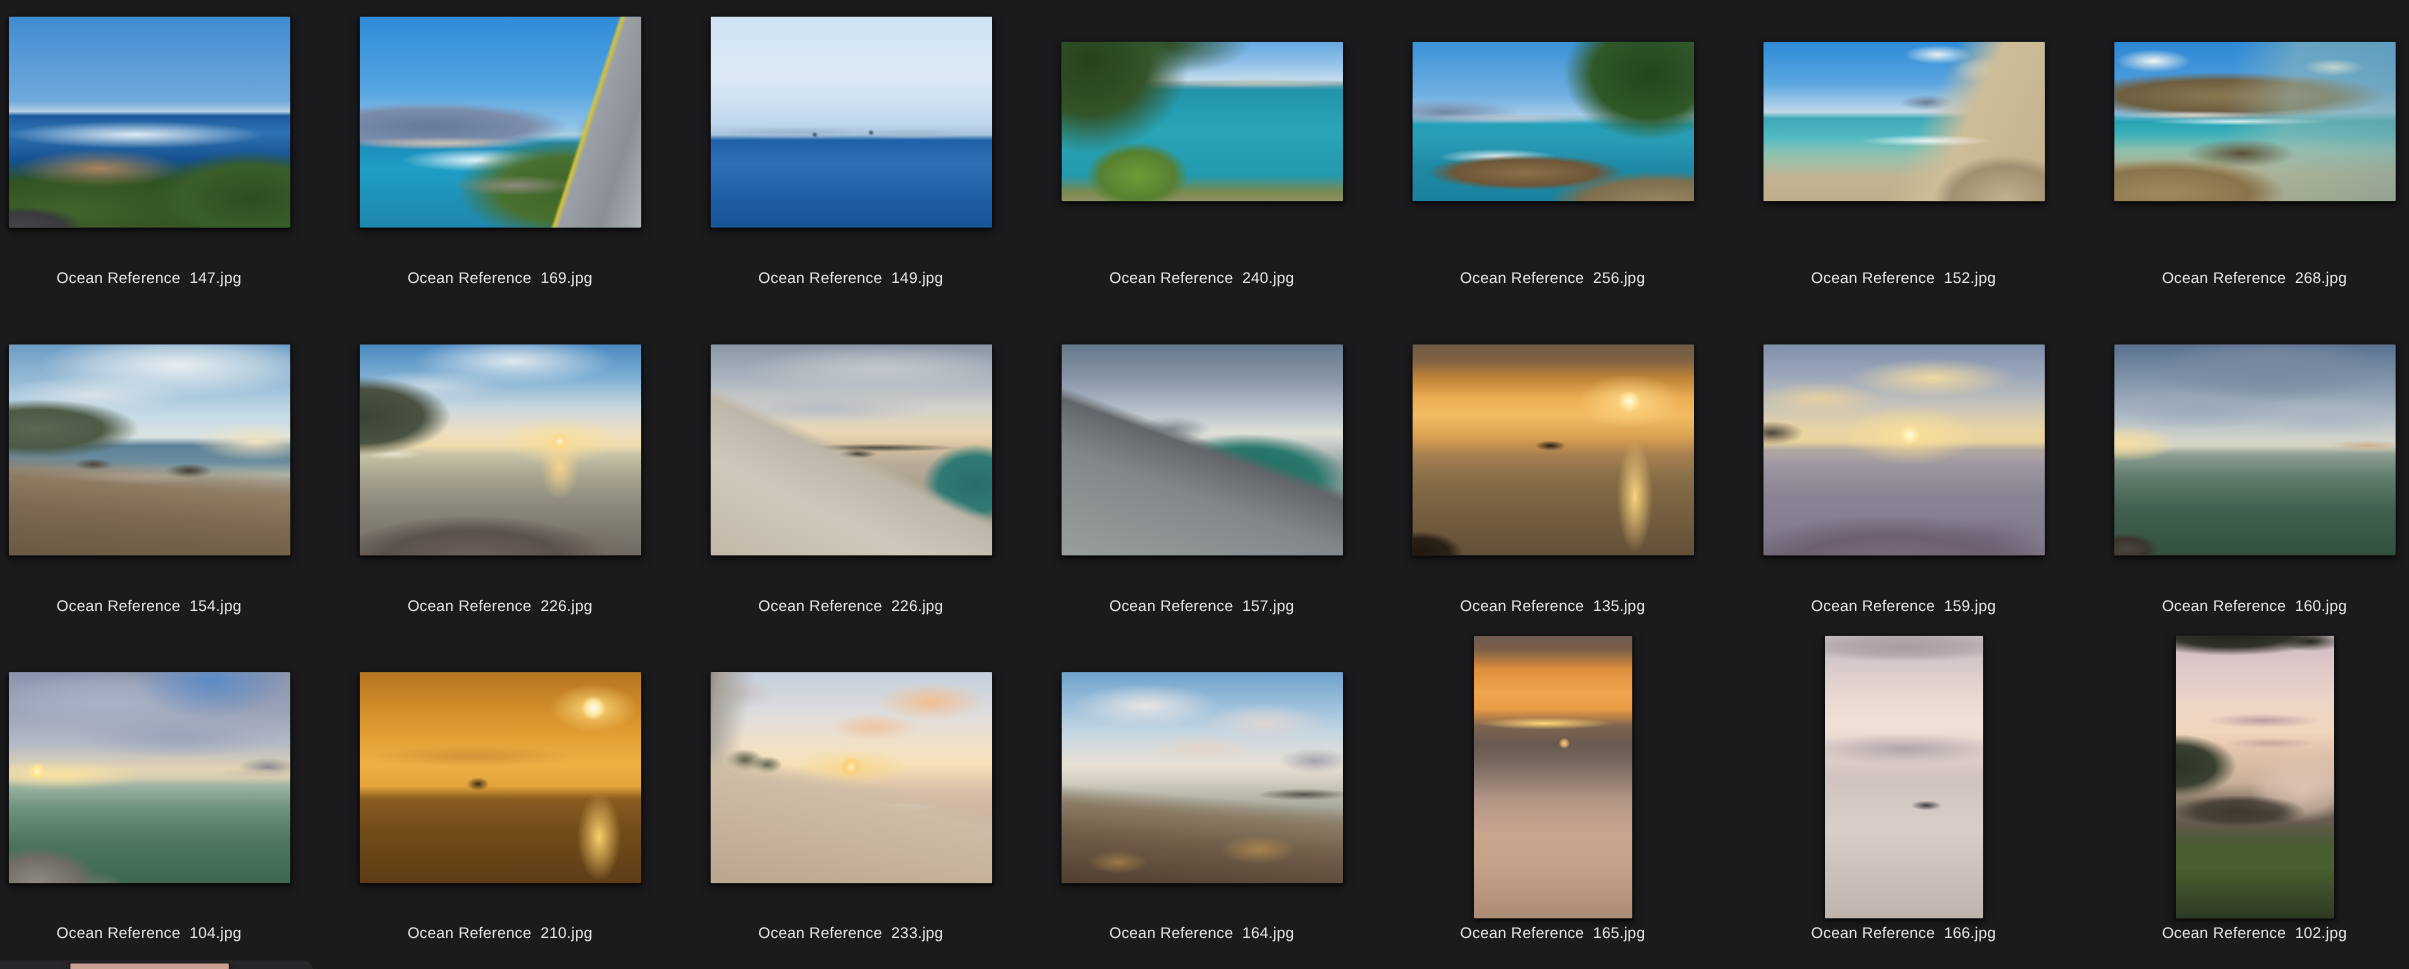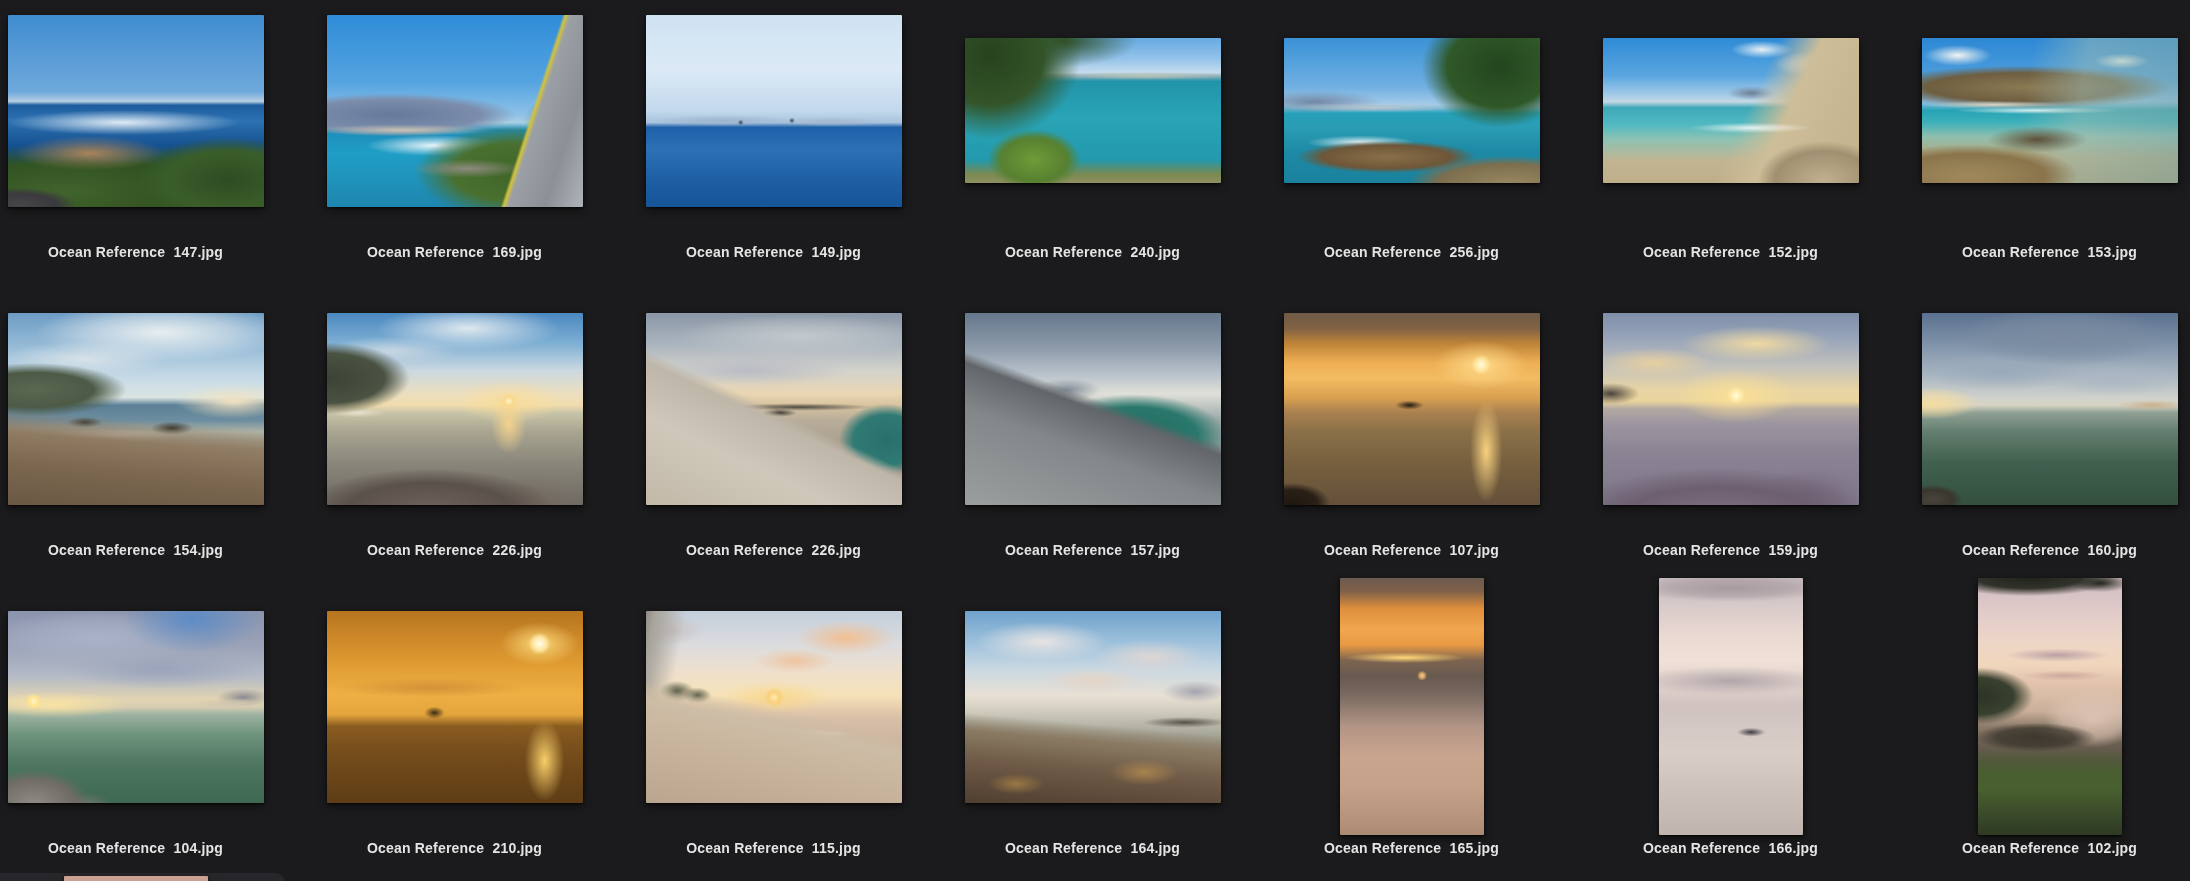--- a/index.html
+++ b/index.html
@@ -20,21 +20,21 @@
     position:relative;height:263px;width:100%;
     display:flex;align-items:center;justify-content:center;
   }
   .thumb{
     border-radius:1px;
     box-shadow:0 3px 9px rgba(0,0,0,.55), 0 1px 2px rgba(0,0,0,.6);
   }
   .caption{
     position:relative;height:20px;line-height:20px;margin-top:0;
     font-size:14px;letter-spacing:.2px;color:var(--cap-color,#e4e4e4);
-    white-space:pre;text-align:left;max-width:300px;overflow:hidden;font-weight:bold;
+    white-space:pre;text-align:left;max-width:300px;overflow:hidden;
   }
 </style>
 </head>
 <body style="background: rgb(27, 27, 29); --sel-bg: #27272b; --cap-color: #e4e4e4;">
 
 <main class="gallery">
   <figure class="cell">
     <div class="thumb-box">
       <div class="thumb" style="width: 256px; height: 192px; background: radial-gradient(30% 12% at 4% 99%, rgb(70, 70, 74) 0%, rgb(58, 58, 62) 50%, rgba(58, 58, 62, 0) 75%), radial-gradient(48% 30% at 86% 86%, rgb(46, 76, 34) 0%, rgb(58, 94, 42) 50%, rgba(58, 94, 42, 0) 75%), radial-gradient(70% 26% at 22% 92%, rgb(65, 99, 44) 0%, rgba(65, 99, 44, 0) 70%), radial-gradient(45% 14% at 32% 72%, rgb(168, 131, 90) 0%, rgba(168, 131, 90, 0) 65%), radial-gradient(70% 10% at 45% 56%, rgba(255, 255, 255, 0.85), rgba(255, 255, 255, 0) 65%), linear-gradient(rgb(63, 140, 208) 0%, rgb(111, 169, 220) 40%, rgb(181, 207, 228) 45%, rgb(29, 92, 158) 47%, rgb(45, 114, 178) 55%, rgb(21, 81, 144) 68%, rgb(47, 81, 34) 78%, rgb(49, 81, 31) 100%);"></div>
     </div>
@@ -73,21 +73,21 @@
     <div class="thumb-box">
       <div class="thumb" style="width: 256px; height: 145px; background: radial-gradient(34% 36% at 86% 98%, rgb(192, 176, 144) 0%, rgb(160, 143, 112) 55%, rgba(160, 143, 112, 0) 75%), radial-gradient(40% 6% at 58% 62%, rgba(255, 255, 255, 0.8), rgba(255, 255, 255, 0) 60%), linear-gradient(115deg, rgba(0, 0, 0, 0) 55%, rgb(205, 189, 152) 68%, rgb(195, 178, 140) 100%), radial-gradient(26% 14% at 84% 18%, rgb(244, 246, 246) 0%, rgba(244, 246, 246, 0) 65%), radial-gradient(20% 10% at 62% 8%, rgb(232, 240, 244) 0%, rgba(232, 240, 244, 0) 60%), radial-gradient(14% 5% at 92% 40%, rgb(216, 212, 200) 0%, rgba(216, 212, 200, 0) 60%), radial-gradient(16% 8% at 58% 38%, rgb(109, 127, 149) 0%, rgba(109, 127, 149, 0) 60%), linear-gradient(rgb(46, 139, 214) 0%, rgb(90, 166, 224) 26%, rgb(169, 205, 232) 40%, rgb(195, 216, 228) 44%, rgb(63, 168, 184) 48%, rgb(82, 186, 194) 60%, rgb(142, 194, 178) 70%, rgb(194, 180, 146) 85%, rgb(191, 174, 138) 100%);"></div>
     </div>
     <figcaption class="caption">Ocean Reference  152.jpg</figcaption>
   </figure>
 
   <figure class="cell">
     <div class="thumb-box">
       <div class="thumb" style="width: 256px; height: 145px; background: radial-gradient(60% 30% at 18% 95%, rgb(160, 138, 92) 0%, rgb(138, 116, 76) 50%, rgba(138, 116, 76, 0) 72%), radial-gradient(30% 14% at 45% 70%, rgb(92, 80, 56) 0%, rgba(92, 80, 56, 0) 65%), linear-gradient(100deg, rgba(0, 0, 0, 0) 40%, rgba(160, 190, 180, 0.5) 60%, rgba(130, 170, 168, 0.55) 100%), radial-gradient(55% 4% at 45% 50%, rgba(255, 255, 255, 0.85), rgba(255, 255, 255, 0) 60%), radial-gradient(45% 4% at 28% 46%, rgb(217, 213, 201) 0%, rgba(217, 213, 201, 0) 65%), radial-gradient(85% 22% at 40% 34%, rgb(138, 120, 82) 2%, rgb(110, 94, 64) 45%, rgba(110, 94, 64, 0) 68%), radial-gradient(22% 12% at 14% 12%, rgb(242, 244, 242) 0%, rgba(242, 244, 242, 0) 60%), radial-gradient(18% 9% at 78% 16%, rgb(238, 242, 242) 0%, rgba(238, 242, 242, 0) 60%), linear-gradient(rgb(44, 136, 212) 0%, rgb(79, 158, 220) 28%, rgb(143, 192, 230) 44%, rgb(39, 162, 180) 50%, rgb(60, 176, 186) 58%, rgb(143, 191, 174) 68%, rgb(180, 168, 126) 82%, rgb(168, 154, 112) 100%);"></div>
     </div>
-    <figcaption class="caption">Ocean Reference  153.jpg</figcaption>
+    <figcaption class="caption">Ocean Reference  268.jpg</figcaption>
   </figure>
 
   <figure class="cell">
     <div class="thumb-box">
       <div class="thumb" style="width: 256px; height: 192px; background: linear-gradient(185deg, rgba(0, 0, 0, 0) 55%, rgb(143, 122, 98) 66%, rgb(124, 104, 80) 80%, rgb(107, 88, 68) 100%), radial-gradient(45% 6% at 40% 64%, rgba(240, 240, 235, 0.8), rgba(240, 240, 235, 0) 60%), radial-gradient(35% 5% at 62% 72%, rgba(230, 230, 225, 0.6), rgba(0, 0, 0, 0) 60%), radial-gradient(12% 5% at 64% 60%, rgb(46, 42, 36) 0%, rgba(46, 42, 36, 0) 70%), radial-gradient(10% 4% at 30% 57%, rgb(51, 46, 40) 0%, rgba(51, 46, 40, 0) 70%), radial-gradient(35% 14% at 88% 46%, rgb(242, 226, 194) 0%, rgba(242, 226, 194, 0) 65%), radial-gradient(52% 20% at 10% 40%, rgb(90, 104, 82) 0%, rgb(76, 90, 70) 45%, rgba(76, 90, 70, 0) 70%), radial-gradient(70% 22% at 60% 10%, rgb(232, 238, 240) 0%, rgba(232, 238, 240, 0.5) 40%, rgba(232, 238, 240, 0) 70%), radial-gradient(50% 14% at 30% 24%, rgb(216, 226, 232) 0%, rgba(216, 226, 232, 0) 65%), linear-gradient(rgb(109, 156, 196) 0%, rgb(157, 192, 218) 20%, rgb(199, 219, 230) 34%, rgb(217, 228, 226) 44%, rgb(92, 128, 150) 48%, rgb(109, 142, 160) 56%, rgb(176, 180, 166) 62%, rgb(143, 127, 104) 78%, rgb(119, 100, 78) 100%);"></div>
     </div>
     <figcaption class="caption">Ocean Reference  154.jpg</figcaption>
   </figure>
 
   <figure class="cell">
@@ -108,21 +108,21 @@
     <div class="thumb-box">
       <div class="thumb" style="width: 256px; height: 192px; background: linear-gradient(200deg, rgba(0, 0, 0, 0) 46%, rgb(98, 102, 106) 50%, rgb(131, 135, 138) 66%, rgb(154, 158, 158) 100%), radial-gradient(40% 7% at 12% 44%, rgb(52, 56, 60) 0%, rgba(52, 56, 60, 0) 70%), radial-gradient(50% 30% at 66% 64%, rgb(30, 106, 96) 0%, rgb(42, 120, 108) 50%, rgba(42, 120, 108, 0) 72%), radial-gradient(30% 10% at 66% 56%, rgb(230, 226, 214) 0%, rgba(230, 226, 214, 0.6) 45%, rgba(0, 0, 0, 0) 70%), radial-gradient(22% 8% at 78% 64%, rgb(222, 216, 204) 0%, rgba(222, 216, 204, 0) 65%), radial-gradient(16% 6% at 56% 66%, rgb(214, 210, 198) 0%, rgba(214, 210, 198, 0) 65%), radial-gradient(20% 9% at 40% 40%, rgb(130, 140, 152) 0%, rgba(130, 140, 152, 0) 65%), radial-gradient(30% 8% at 10% 42%, rgb(240, 233, 204) 0%, rgba(240, 233, 204, 0) 65%), linear-gradient(rgb(102, 120, 140) 0%, rgb(140, 154, 170) 18%, rgb(185, 195, 204) 32%, rgb(223, 224, 216) 42%, rgb(194, 200, 196) 48%, rgb(154, 168, 168) 56%, rgb(138, 154, 152) 70%, rgb(126, 142, 140) 100%);"></div>
     </div>
     <figcaption class="caption">Ocean Reference  157.jpg</figcaption>
   </figure>
 
   <figure class="cell">
     <div class="thumb-box">
       <div class="thumb" style="width: 256px; height: 192px; background: radial-gradient(20% 14% at 3% 99%, rgb(32, 24, 16) 0%, rgb(42, 32, 22) 50%, rgba(42, 32, 22, 0) 75%), radial-gradient(7% 3% at 49% 48%, rgb(36, 28, 18) 0%, rgba(36, 28, 18, 0) 80%), radial-gradient(9% 38% at 79% 72%, rgba(255, 215, 130, 0.95), rgba(255, 215, 130, 0) 70%), radial-gradient(10px at 77% 27%, rgb(255, 251, 230) 0%, rgb(255, 233, 164) 50%, rgba(255, 233, 164, 0) 100%), radial-gradient(26% 18% at 77% 27%, rgba(255, 220, 140, 0.9), rgba(255, 220, 140, 0) 70%), linear-gradient(rgb(110, 90, 70) 0%, rgb(129, 98, 68) 8%, rgb(192, 132, 56) 16%, rgb(238, 175, 84) 26%, rgb(242, 188, 98) 34%, rgb(217, 160, 80) 44%, rgb(169, 128, 80) 52%, rgb(138, 112, 72) 62%, rgb(119, 96, 63) 78%, rgb(100, 80, 58) 100%);"></div>
     </div>
-    <figcaption class="caption">Ocean Reference  107.jpg</figcaption>
+    <figcaption class="caption">Ocean Reference  135.jpg</figcaption>
   </figure>
 
   <figure class="cell">
     <div class="thumb-box">
       <div class="thumb" style="width: 256px; height: 192px; background: radial-gradient(85% 38% at 45% 108%, rgb(131, 115, 136) 0%, rgb(109, 95, 112) 45%, rgba(109, 95, 112, 0) 72%), radial-gradient(30% 20% at 80% 95%, rgb(119, 104, 124) 0%, rgba(119, 104, 124, 0) 68%), radial-gradient(16% 8% at 3% 42%, rgb(76, 68, 60) 0%, rgba(76, 68, 60, 0) 70%), radial-gradient(9px at 52% 43%, rgb(255, 252, 230) 0%, rgb(255, 237, 172) 50%, rgba(255, 237, 172, 0) 100%), radial-gradient(34% 20% at 52% 43%, rgba(252, 224, 150, 0.9), rgba(252, 224, 150, 0) 70%), radial-gradient(45% 14% at 60% 16%, rgb(240, 217, 162) 0%, rgba(240, 217, 162, 0) 65%), radial-gradient(35% 12% at 20% 26%, rgb(230, 207, 160) 0%, rgba(230, 207, 160, 0) 65%), linear-gradient(rgb(126, 143, 169) 0%, rgb(154, 166, 186) 14%, rgb(196, 194, 188) 28%, rgb(232, 212, 164) 40%, rgb(233, 212, 158) 46%, rgb(178, 168, 162) 50%, rgb(156, 149, 160) 58%, rgb(139, 132, 148) 72%, rgb(125, 119, 136) 100%);"></div>
     </div>
     <figcaption class="caption">Ocean Reference  159.jpg</figcaption>
   </figure>
 
   <figure class="cell">
@@ -143,21 +143,21 @@
     <div class="thumb-box">
       <div class="thumb" style="width: 256px; height: 192px; background: radial-gradient(5% 4% at 42% 53%, rgb(58, 44, 20) 0%, rgba(58, 44, 20, 0) 80%), radial-gradient(11% 30% at 85% 78%, rgba(255, 214, 110, 0.95), rgba(255, 214, 110, 0) 70%), radial-gradient(11px at 83% 17%, rgb(255, 253, 240) 0%, rgb(255, 233, 168) 55%, rgba(255, 233, 168, 0) 100%), radial-gradient(22% 16% at 83% 17%, rgba(255, 224, 130, 0.9), rgba(255, 224, 130, 0) 70%), radial-gradient(55% 8% at 40% 40%, rgba(190, 120, 50, 0.5), rgba(190, 120, 50, 0) 65%), linear-gradient(rgb(181, 117, 31) 0%, rgb(205, 136, 40) 14%, rgb(224, 156, 50) 28%, rgb(238, 176, 68) 44%, rgb(228, 164, 60) 54%, rgb(138, 92, 32) 60%, rgb(119, 78, 28) 72%, rgb(106, 69, 24) 86%, rgb(94, 61, 22) 100%);"></div>
     </div>
     <figcaption class="caption">Ocean Reference  210.jpg</figcaption>
   </figure>
 
   <figure class="cell">
     <div class="thumb-box">
       <div class="thumb" style="width: 256px; height: 192px; background: linear-gradient(192deg, rgba(0, 0, 0, 0) 50%, rgb(205, 188, 166) 58%, rgb(200, 180, 156) 74%, rgb(186, 166, 142) 100%), radial-gradient(14% 3% at 38% 82%, rgb(78, 68, 58) 0%, rgba(78, 68, 58, 0) 70%), radial-gradient(35% 4% at 60% 64%, rgba(250, 250, 248, 0.85), rgba(250, 250, 248, 0) 60%), radial-gradient(30% 3% at 70% 70%, rgba(240, 238, 234, 0.7), rgba(0, 0, 0, 0) 60%), linear-gradient(100deg, rgb(141, 138, 132) 0%, rgb(168, 164, 156) 3%, rgba(168, 164, 156, 0.8) 6%, rgba(0, 0, 0, 0) 14%), radial-gradient(10% 8% at 12% 42%, rgb(60, 68, 52) 0%, rgba(60, 68, 52, 0) 70%), radial-gradient(8% 6% at 20% 44%, rgb(67, 75, 56) 0%, rgba(67, 75, 56, 0) 70%), radial-gradient(10px at 50% 45%, rgb(255, 234, 178) 0%, rgb(248, 208, 124) 55%, rgba(248, 208, 124, 0) 100%), radial-gradient(30% 12% at 50% 45%, rgba(250, 214, 130, 0.8), rgba(250, 214, 130, 0) 70%), radial-gradient(30% 14% at 78% 14%, rgb(242, 191, 146) 0%, rgba(242, 191, 146, 0) 65%), radial-gradient(24% 10% at 58% 26%, rgb(238, 196, 160) 0%, rgba(238, 196, 160, 0) 65%), radial-gradient(20% 12% at 10% 10%, rgb(201, 194, 196) 0%, rgba(201, 194, 196, 0) 65%), linear-gradient(rgb(195, 207, 220) 0%, rgb(220, 220, 222) 18%, rgb(239, 224, 204) 32%, rgb(246, 226, 184) 44%, rgb(232, 207, 174) 50%, rgb(216, 191, 168) 56%, rgb(205, 180, 158) 68%, rgb(194, 171, 148) 100%);"></div>
     </div>
-    <figcaption class="caption">Ocean Reference  115.jpg</figcaption>
+    <figcaption class="caption">Ocean Reference  233.jpg</figcaption>
   </figure>
 
   <figure class="cell">
     <div class="thumb-box">
       <div class="thumb" style="width: 256px; height: 192px; background: radial-gradient(20% 10% at 70% 84%, rgb(168, 131, 78) 0%, rgba(168, 131, 78, 0) 68%), radial-gradient(16% 8% at 20% 90%, rgb(154, 120, 70) 0%, rgba(154, 120, 70, 0) 68%), linear-gradient(185deg, rgba(0, 0, 0, 0) 58%, rgb(138, 122, 100) 66%, rgb(110, 90, 70) 80%, rgb(80, 62, 48) 100%), radial-gradient(16% 6% at 38% 78%, rgb(217, 201, 180) 0%, rgba(217, 201, 180, 0) 65%), radial-gradient(24% 4% at 86% 58%, rgb(85, 81, 74) 0%, rgba(85, 81, 74, 0) 70%), radial-gradient(20% 9% at 90% 42%, rgb(164, 164, 174) 0%, rgba(164, 164, 174, 0) 65%), radial-gradient(40% 16% at 30% 16%, rgb(232, 228, 226) 0%, rgba(232, 228, 226, 0) 65%), radial-gradient(34% 14% at 72% 24%, rgb(221, 214, 212) 0%, rgba(221, 214, 212, 0) 65%), radial-gradient(30% 10% at 50% 36%, rgb(228, 212, 198) 0%, rgba(228, 212, 198, 0) 65%), linear-gradient(rgb(111, 162, 204) 0%, rgb(156, 192, 220) 16%, rgb(201, 216, 226) 30%, rgb(232, 224, 212) 44%, rgb(216, 210, 196) 50%, rgb(194, 192, 178) 56%, rgb(168, 168, 154) 64%, rgb(143, 136, 120) 76%, rgb(107, 95, 76) 100%);"></div>
     </div>
     <figcaption class="caption">Ocean Reference  164.jpg</figcaption>
   </figure>
 
   <figure class="cell">

